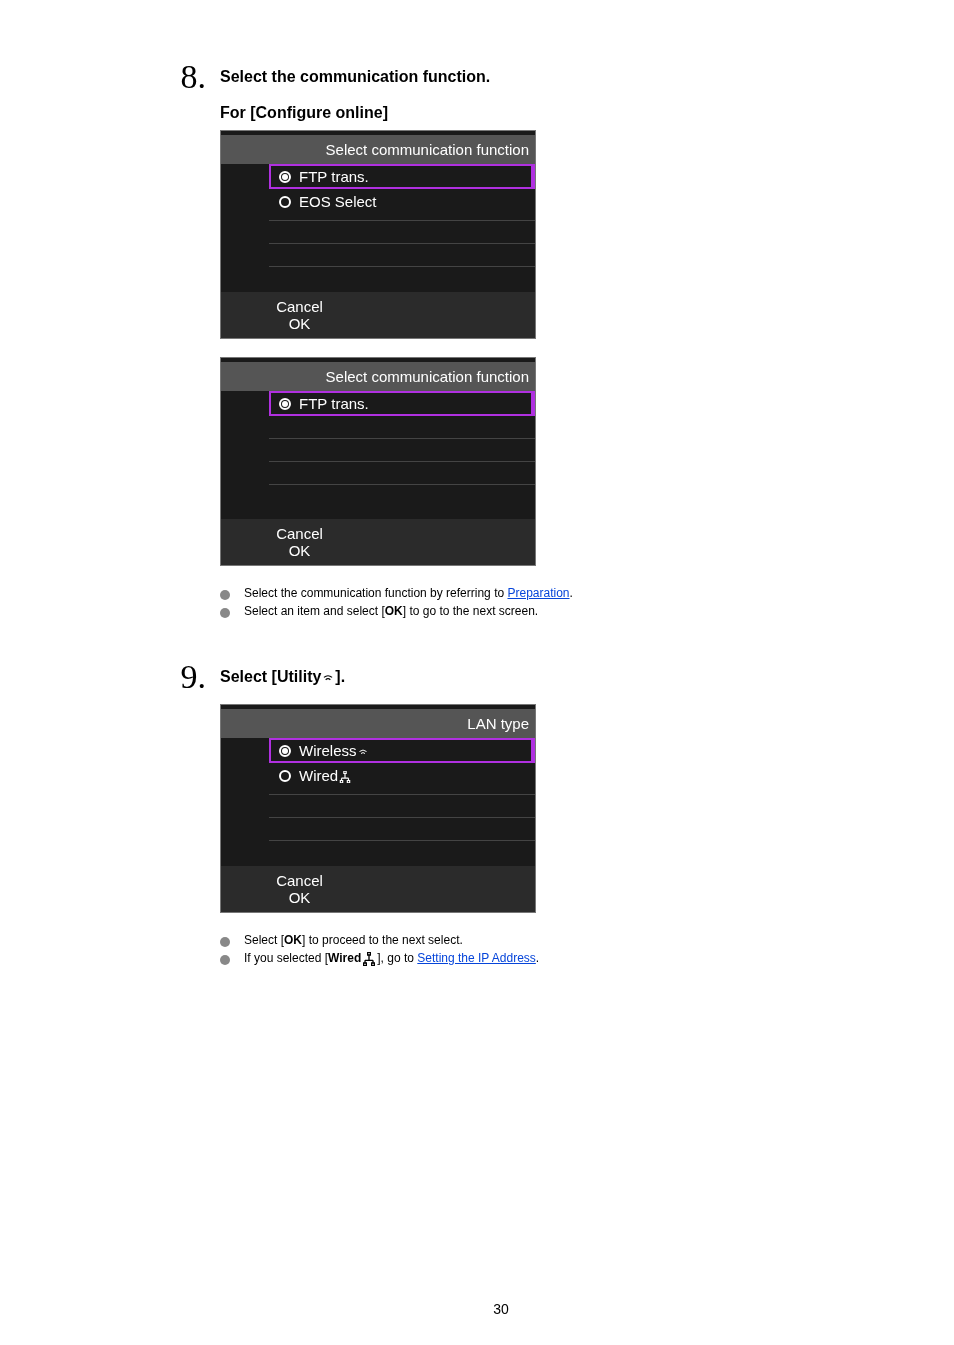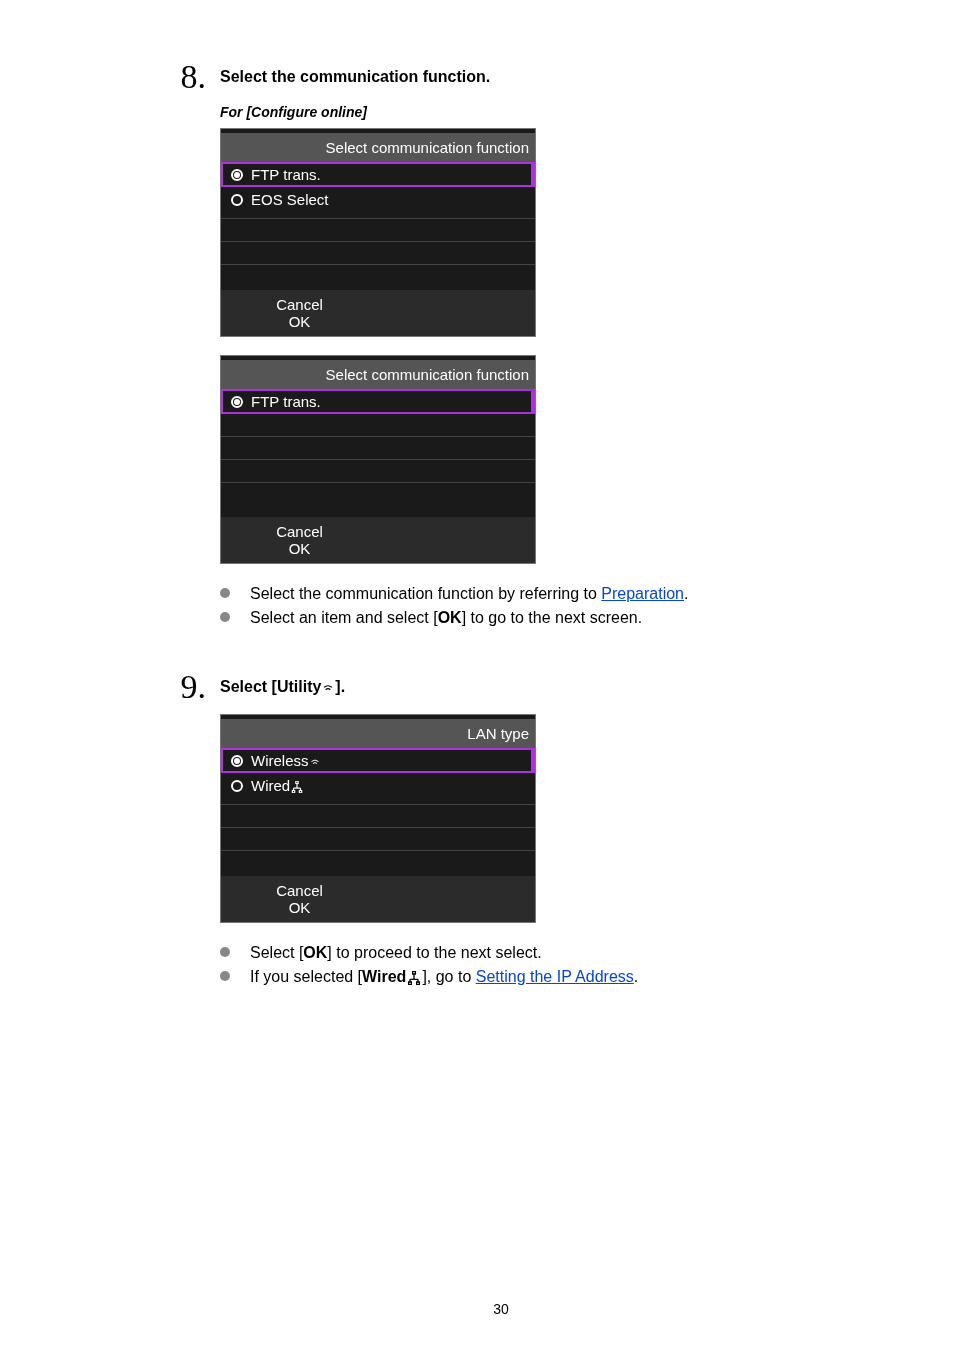--- a/index.html
+++ b/index.html
@@ -32,40 +32,40 @@
     padding-top: 8px;
     padding-right: 120px;
   }
   .step-title {
     font-weight: bold;
     font-size: 16px;
     margin-bottom: 18px;
   }
   .sub-title {
     font-weight: bold;
-    font-size: 14px;
+    font-size: 16px;
     margin-bottom: 8px;
-    font-style: italic;
   }
   .camera-screen {
     width: 316px;
     background: #1a1a1a;
     border: 1px solid #777;
     margin-bottom: 18px;
     padding-top: 4px; 
   }
   .cs-head {
     background: #555;
     color: #ffffff;
     font-size: 15px;
     padding: 6px 6px;
     text-align: right;
   }
   .cs-list {
     min-height: 128px;
+    padding-left: 48px;
   }
   .cs-item {
     color: #fff;
     padding: 4px 10px;
     font-size: 15px;
     display: flex;
     align-items: center;
     gap: 8px;
   }
   .cs-item.selected {
@@ -83,21 +83,21 @@
   }
   .cs-div { height:1px; background:#444; margin: 6px 0; }
   .cs-buttons {
     display:flex; justify-content: space-around;
     background:#2b2b2b; padding:6px 0;flex-direction:column;
   }
   .cs-btn { color:#fff; font-size:15px; width:50%; text-align:center; }
 
   .bullet-list { margin: 6px 0 20px 0; }
   .bullet-row {
-    display:flex; align-items:flex-start; gap:20px; font-size:16px;
+    display:flex; align-items:flex-start; gap:14px; font-size:12px;
     line-height:1.5;
   }
   .bullet-dot {
     width:10px; height:10px; background:#888; border-radius:50%;
     margin-top:6px; flex-shrink:0;
   }
   .link { color: #0645da; text-decoration: underline; cursor:pointer; }
   .pgnum {
     position:absolute; bottom:28px; width:100%; text-align:center;
     font-size:14px; color:#000;margin-left:24px;

